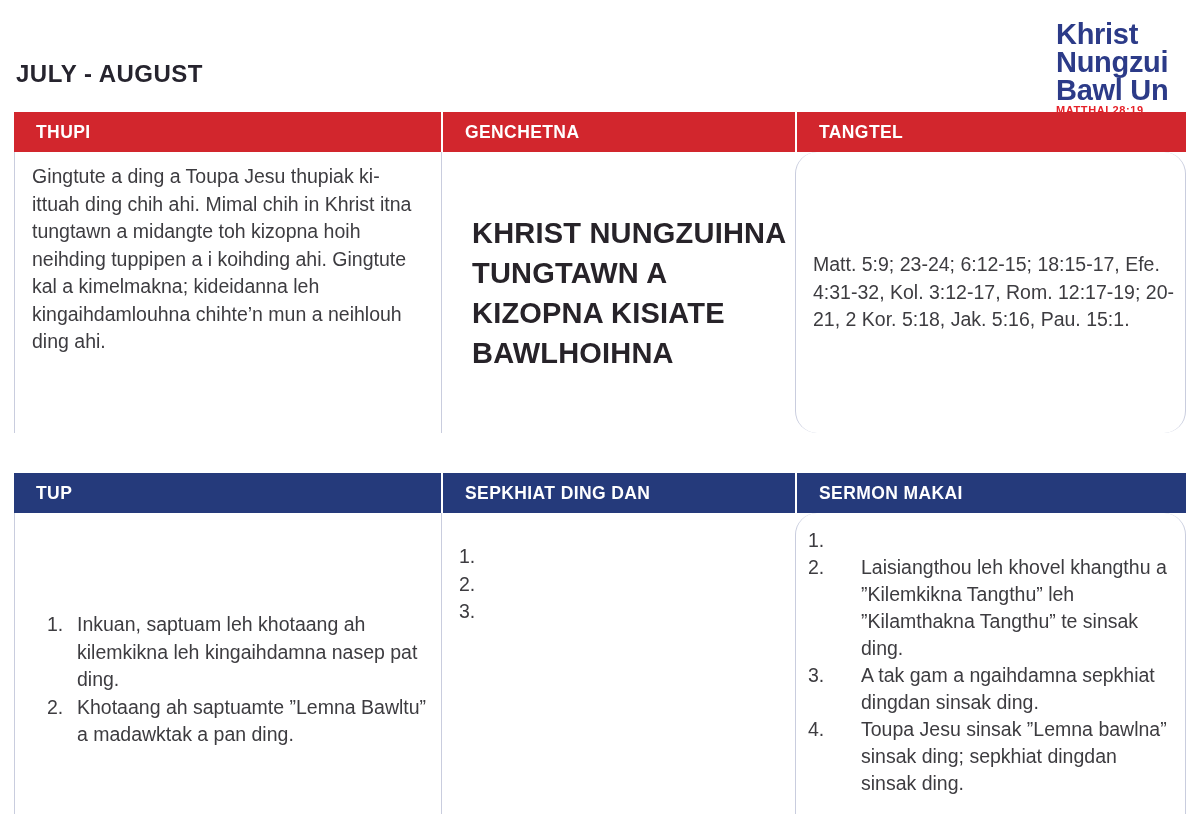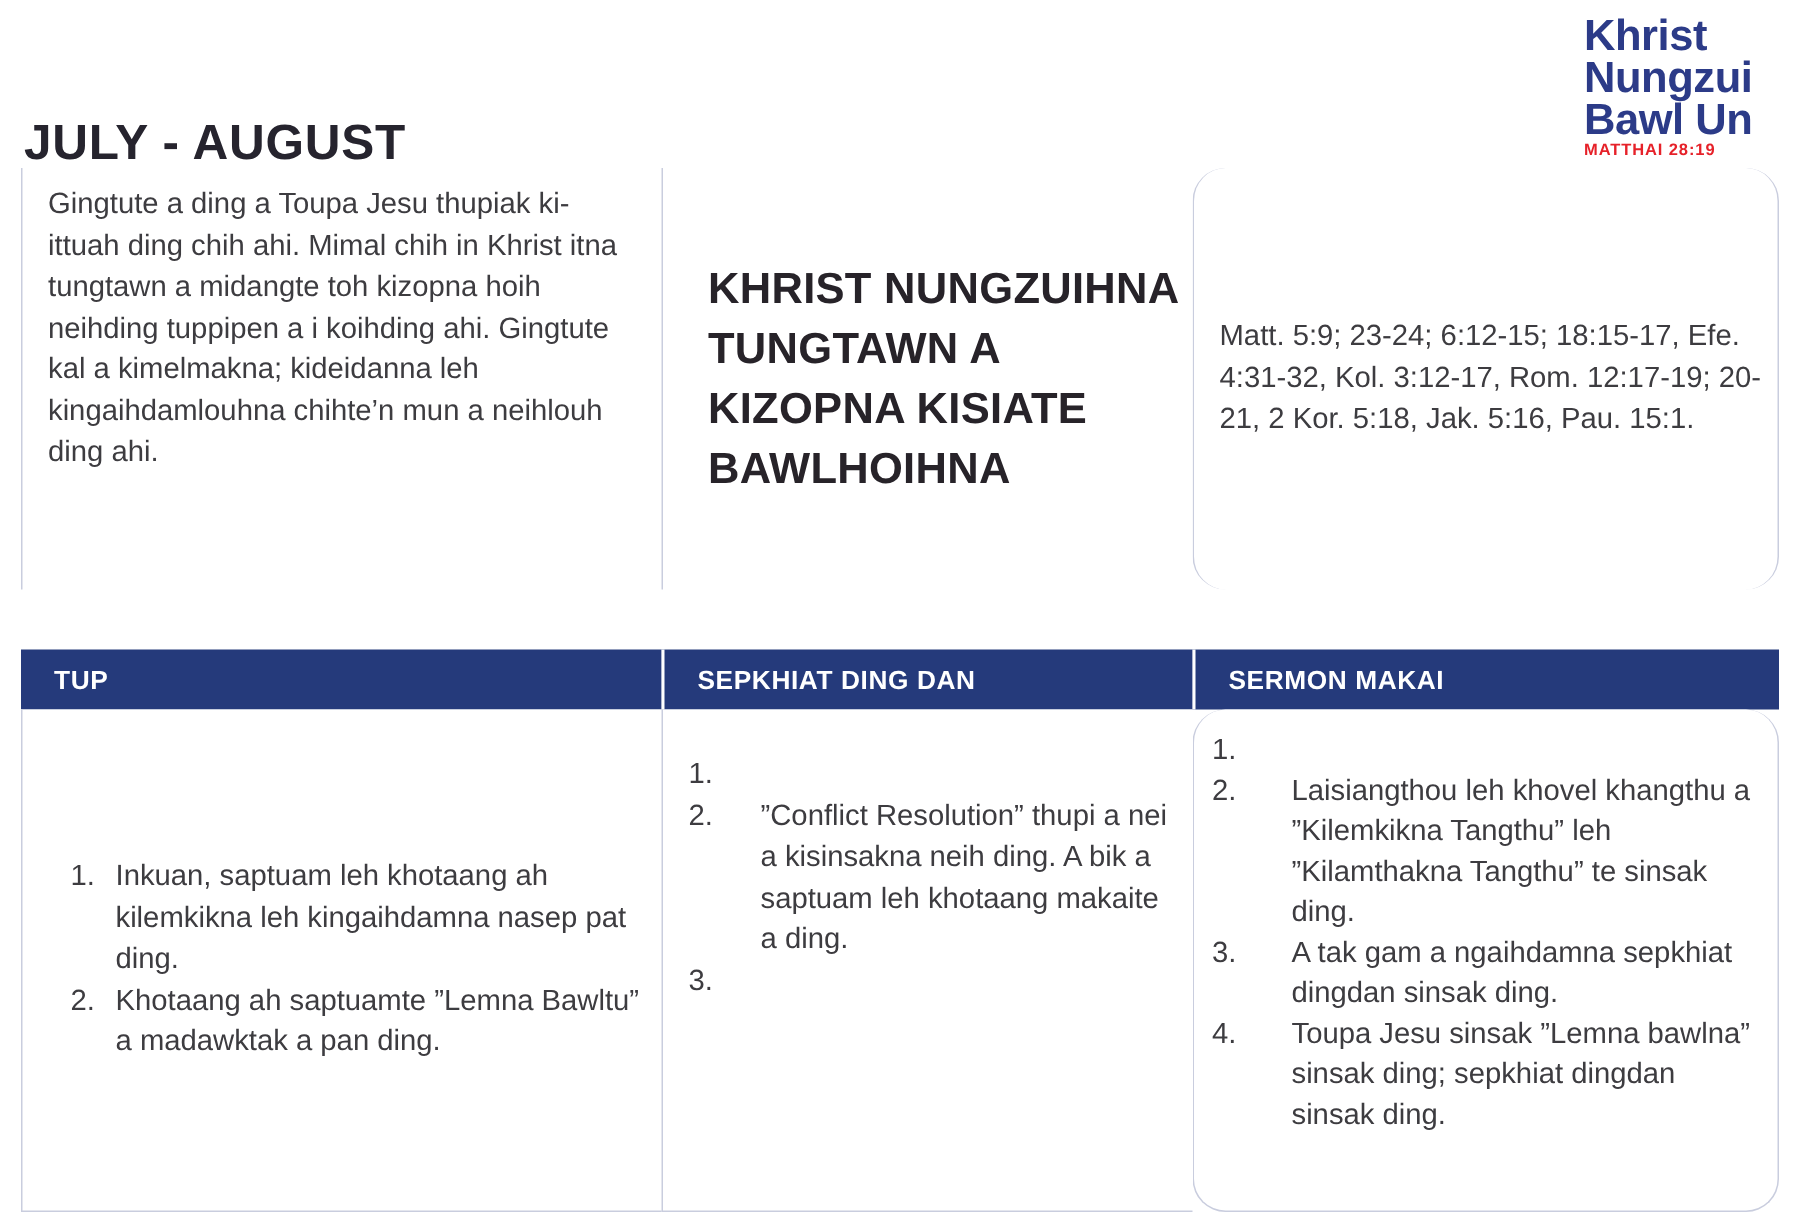--- a/index.html
+++ b/index.html
@@ -1,23 +1,23 @@
 <!DOCTYPE html>
 <html><head>
 <meta charset="utf-8">
 <style>
   * { margin:0; padding:0; box-sizing:border-box; }
   html,body { width:1200px; height:814px; background:#ffffff;
     font-family:"Liberation Sans", sans-serif; overflow:hidden; position:relative; }
 
   
   .page-title { position:absolute; left:16px; top:60px;
-    font-size:33px; font-weight:bold; letter-spacing:0.5px; color:#26242e;margin-top:16px; }
+    font-size:24px; font-weight:bold; letter-spacing:0.5px; color:#26242e; }
 
-  .logo { position:absolute; left:1056px; top:10px; }
+  .logo { position:absolute; left:1056px; top:20px; }
   .logo-line { font-size:29px; font-weight:800; color:#2c3b88;
     line-height:28px; letter-spacing:-0.3px; }
   .logo-sub { margin-top:0; font-size:11px; font-weight:bold;
     color:#e62129; letter-spacing:0.6px; }
 
   
   .board { position:absolute; left:14px; top:112px; width:1172px; }
   .row { display:grid; grid-template-columns:427px 354px 391px; }
 
   .hcell { height:40px; display:flex; align-items:center; padding-left:22px;
@@ -61,20 +61,25 @@
 
 <div class="logo">
   <div class="logo-line">Khrist</div>
   <div class="logo-line">Nungzui</div>
   <div class="logo-line">Bawl Un</div>
   <div class="logo-sub">MATTHAI 28:19</div>
 </div>
 
 <div class="board">
 
+  <div class="row hdr-red">
+    <div class="hcell">THUPI</div>
+    <div class="hcell">GENCHETNA</div>
+    <div class="hcell">TANGTEL</div>
+  </div>
 
   <div class="row row-body row-body1">
     <div class="bcell cell-gen">
       <div class="para">Gingtute a ding a Toupa Jesu thupiak ki-ittuah ding chih ahi. Mimal chih in Khrist itna tungtawn a midangte toh kizopna hoih neihding tuppipen a i koihding ahi. Gingtute kal a kimelmakna; kideidanna leh kingaihdamlouhna chihte’n mun a neihlouh ding ahi.</div>
     </div>
     <div class="bcell cell-thupi">
       <div class="thupi-title">KHRIST NUNGZUIHNA TUNGTAWN A KIZOPNA KISIATE BAWLHOIHNA</div>
     </div>
     <div class="bcell cell-tang">
       <div class="para">Matt. 5:9; 23-24; 6:12-15; 18:15-17, Efe. 4:31-32, Kol. 3:12-17, Rom. 12:17-19; 20-21, 2 Kor. 5:18, Jak. 5:16, Pau. 15:1.</div>
@@ -100,21 +105,20 @@
           </div>
         </div>
     </div>
     <div class="bcell cell-sep">
       <div class="olist">
           <div class="oitem">
             <span class="num">1.</span>
           </div>
           <div class="oitem">
             <span class="num">2.</span>
-            <span class="txt">”Conflict Resolution” thupi a nei a kisinsakna neih ding. A bik a saptuam leh khotaang makaite a ding.</span>
           </div>
           <div class="oitem">
             <span class="num">3.</span>
           </div>
         </div>
     </div>
     <div class="bcell cell-ser">
       <div class="olist">
           <div class="oitem">
             <span class="num">1.</span>

